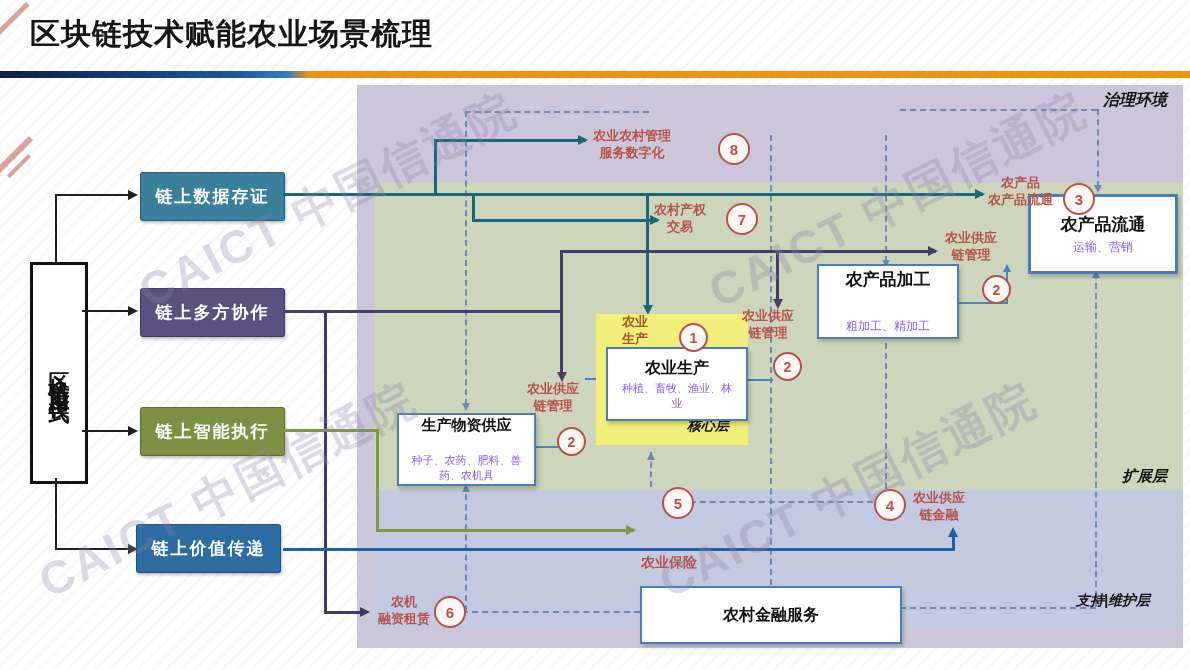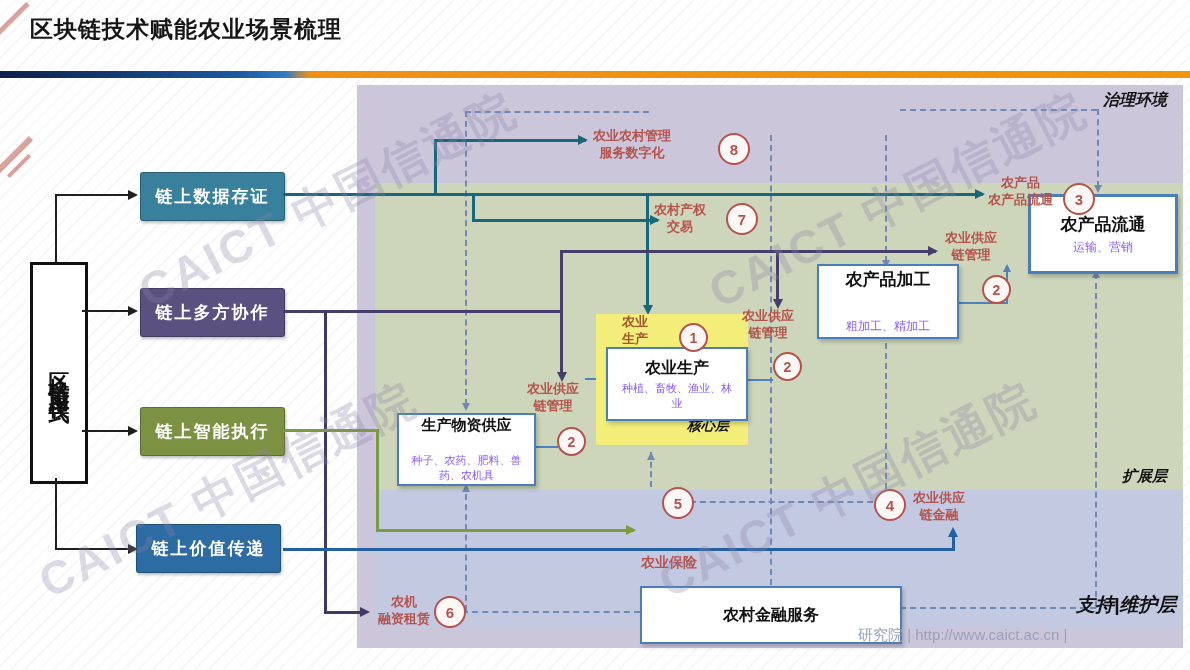--- a/index.html
+++ b/index.html
@@ -1,21 +1,21 @@
 <!DOCTYPE html>
 <html><head>
 <meta charset="utf-8">
 <style>
   html,body{margin:0;padding:0;}
   body{font-family:"Liberation Sans","DejaVu Sans",sans-serif;}
   #stage{position:relative;width:1190px;height:670px;background:#fff;overflow:hidden;
     background-image:repeating-linear-gradient(135deg, rgba(120,120,145,0.055) 0 2px, transparent 2px 10px);}
   .abs{position:absolute;}
   
-  .slide-title{left:30px;top:14px;font-size:23px;font-weight:bold;color:#161616;letter-spacing:1px;}
+  .slide-title{left:30px;top:14px;font-size:30px;font-weight:bold;color:#161616;letter-spacing:1px;}
   .title-bar{left:0;top:71px;width:1190px;height:7px;
     background:linear-gradient(90deg,#0e1f49 0%,#1c58a0 20%,#2e7cc3 24%,#ee9016 26%,#f0950c 100%);}
   
   .bg{box-shadow:none;}
   
   .rootbox{left:30px;top:262px;width:52px;height:216px;background:#fff;border:3px solid #111;
     display:flex;align-items:center;justify-content:center;}
   .rootbox span{writing-mode:vertical-rl;text-orientation:upright;font-size:21px;font-weight:bold;color:#111;letter-spacing:5px;}
   .mode{width:143px;height:47px;border-radius:3px;display:flex;align-items:center;justify-content:center;
     color:#fff;font-size:17px;font-weight:bold;letter-spacing:2px;border:1px solid rgba(0,0,0,0.25);
@@ -62,21 +62,21 @@
   <div class="abs slide-title">区块链技术赋能农业场景梳理</div>
   <div class="abs title-bar"></div>
 
   <div class="abs bg" style="left:357px;top:85px;width:826px;height:563px;background:#ccc6db;z-index:1;"></div>
   <div class="abs bg" style="left:375px;top:183px;width:808px;height:307px;background:#cdd5ba;z-index:1;"></div>
   <div class="abs bg" style="left:375px;top:490px;width:808px;height:138px;background:#c3c9e0;z-index:1;"></div>
   <div class="abs" style="left:596px;top:314px;width:152px;height:131px;background:#f2ee79;z-index:10;"></div>
 
   <div class="abs layer" style="left:1103px;top:90px;font-size:16px;">治理环境</div>
   <div class="abs layer" style="left:1122px;top:467px;font-size:15px;">扩展层</div>
-  <div class="abs layer" style="left:1076px;top:592px;font-size:19px;">支持|维护层</div>
+  <div class="abs layer" style="left:1076px;top:592px;font-size:14px;">支持|维护层</div>
   <div class="abs layer" style="left:687px;top:417px;font-size:14px;z-index:11;">核心层</div>
 
   <div class="abs rootbox">
     <span>区块链应用模式</span>
   </div>
   <div class="abs mode" style="left:140px;top:172px;background:#38809b;">
     <span>链上数据存证</span>
   </div>
   <div class="abs mode" style="left:140px;top:288px;background:#5a5180;">
     <span>链上多方协作</span>
@@ -254,15 +254,14 @@
       <span>融资租赁</span>
   </div>
   <div class="abs badge" style="left:434px;top:596px;">
       <span>6</span>
     </div>
 
   <div class="abs wm" style="left:120px;top:170px;">CAICT 中国信通院</div>
   <div class="abs wm" style="left:690px;top:170px;">CAICT 中国信通院</div>
   <div class="abs wm" style="left:20px;top:460px;">CAICT 中国信通院</div>
   <div class="abs wm" style="left:640px;top:460px;">CAICT 中国信通院</div>
-  <div class="abs footer-wm" style="left:858px;top:626px;">研究院  |  http://www.caict.ac.cn  |</div>
 
 </div>
 
 </body></html>

